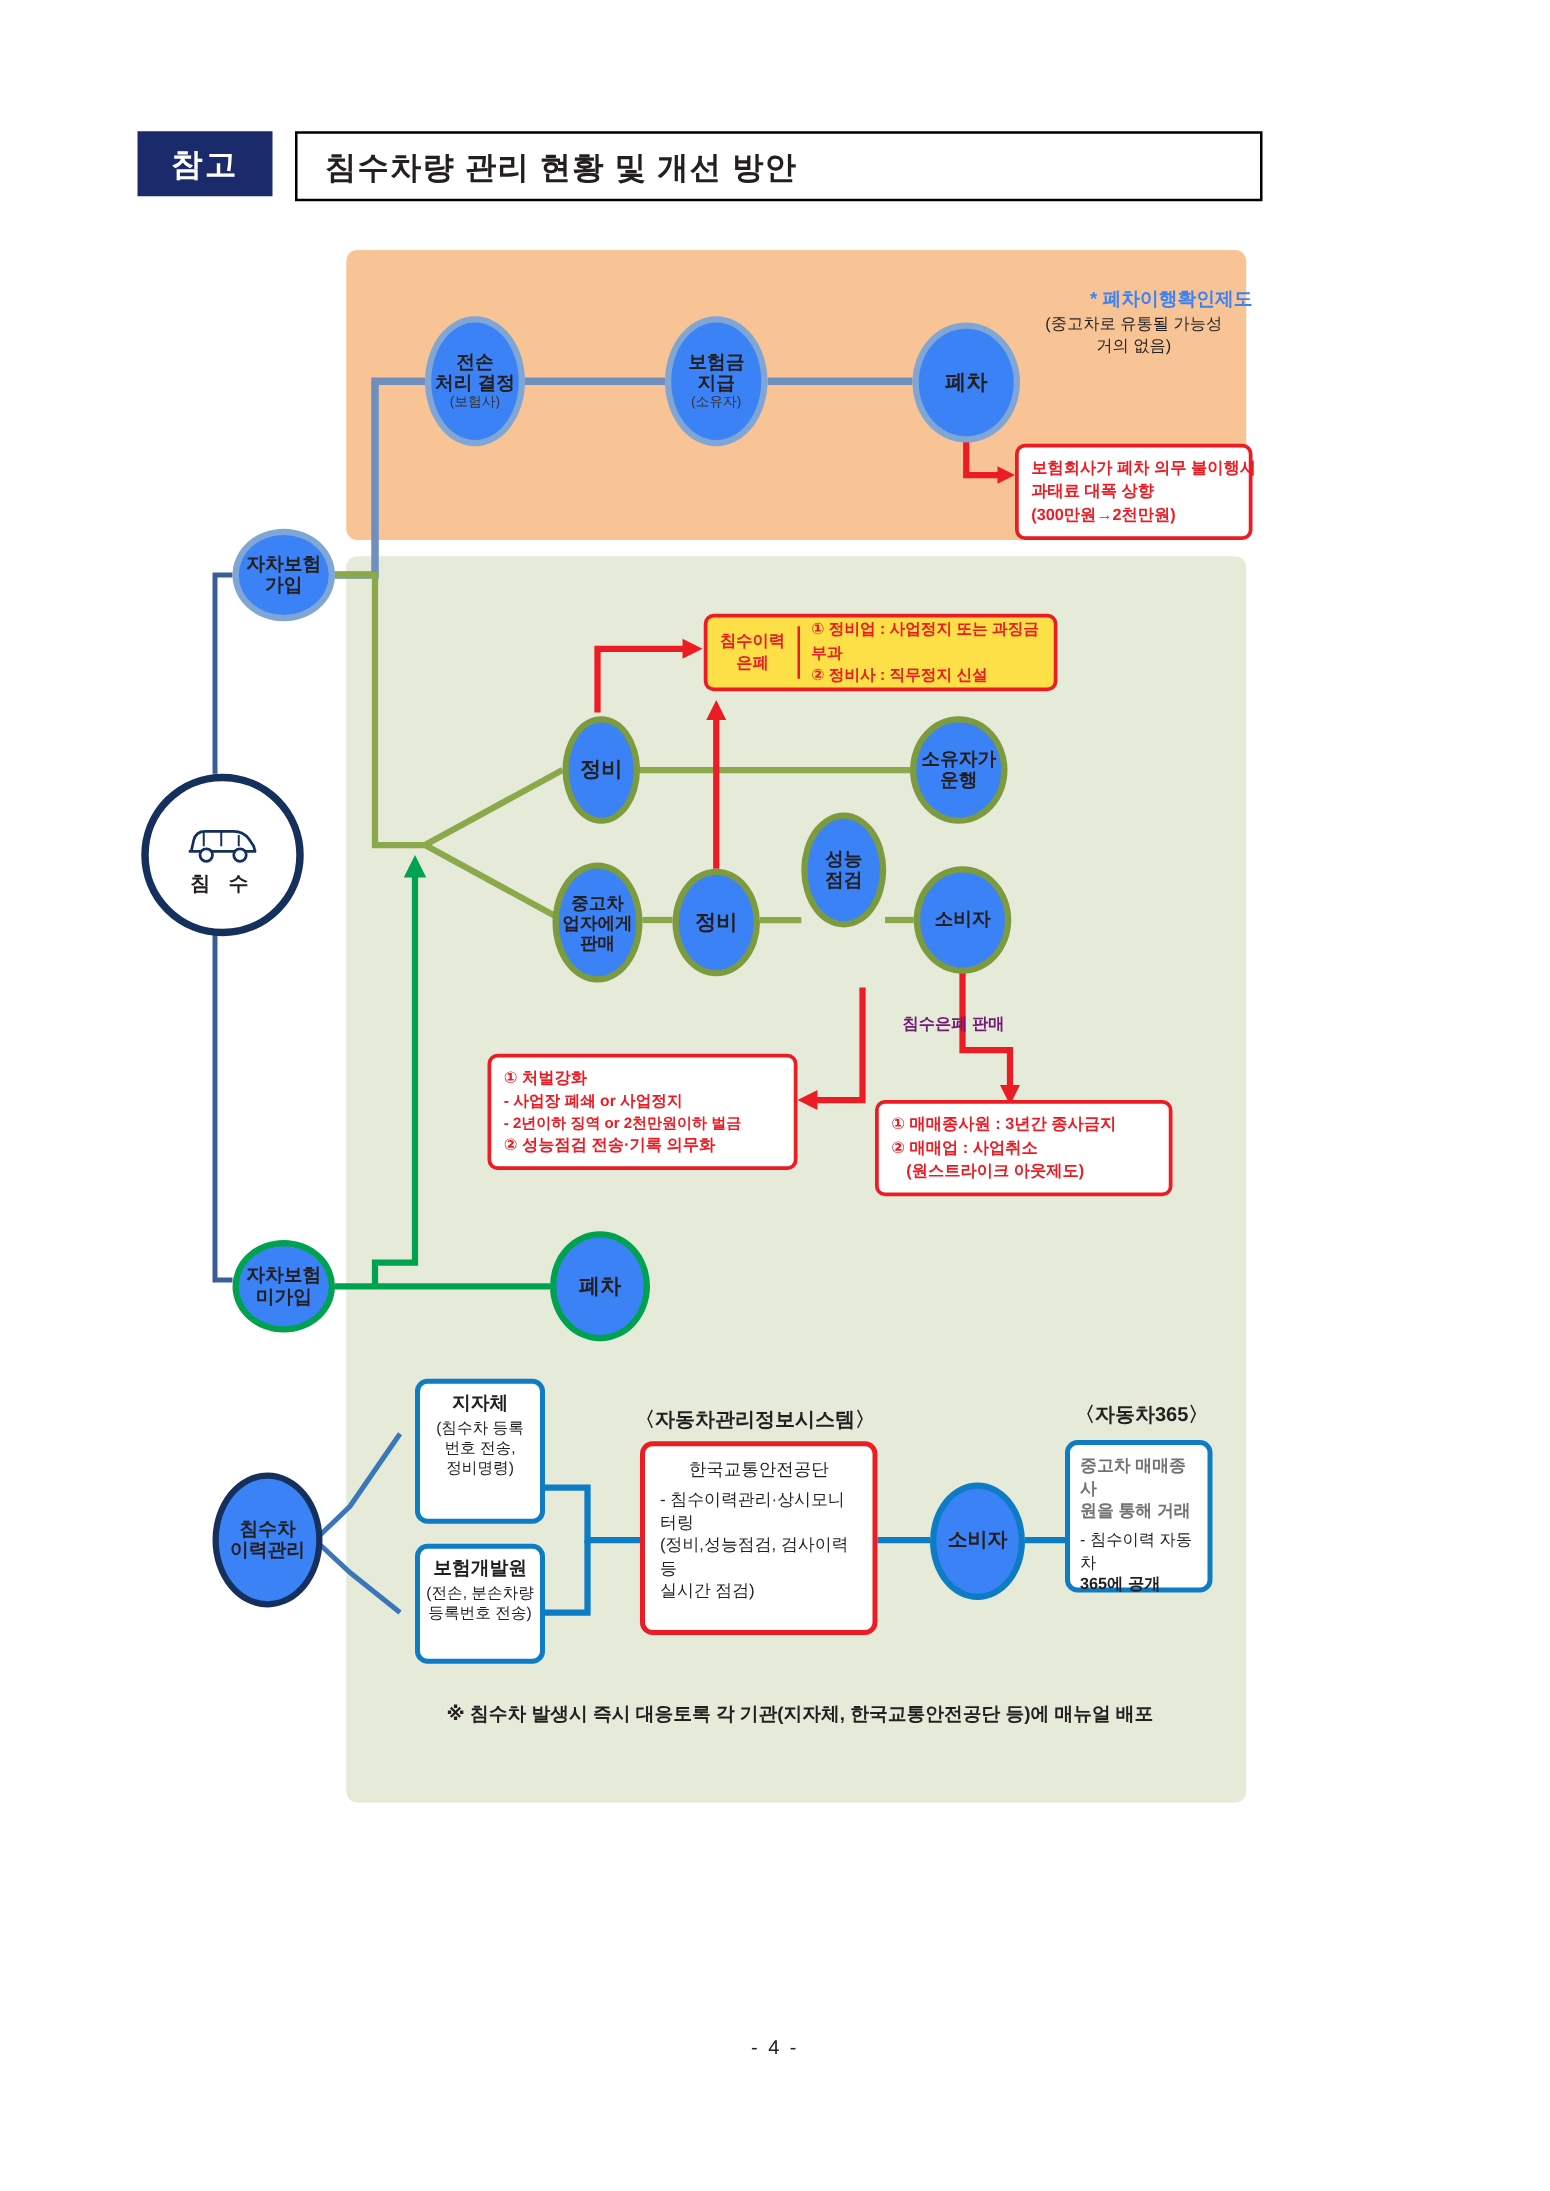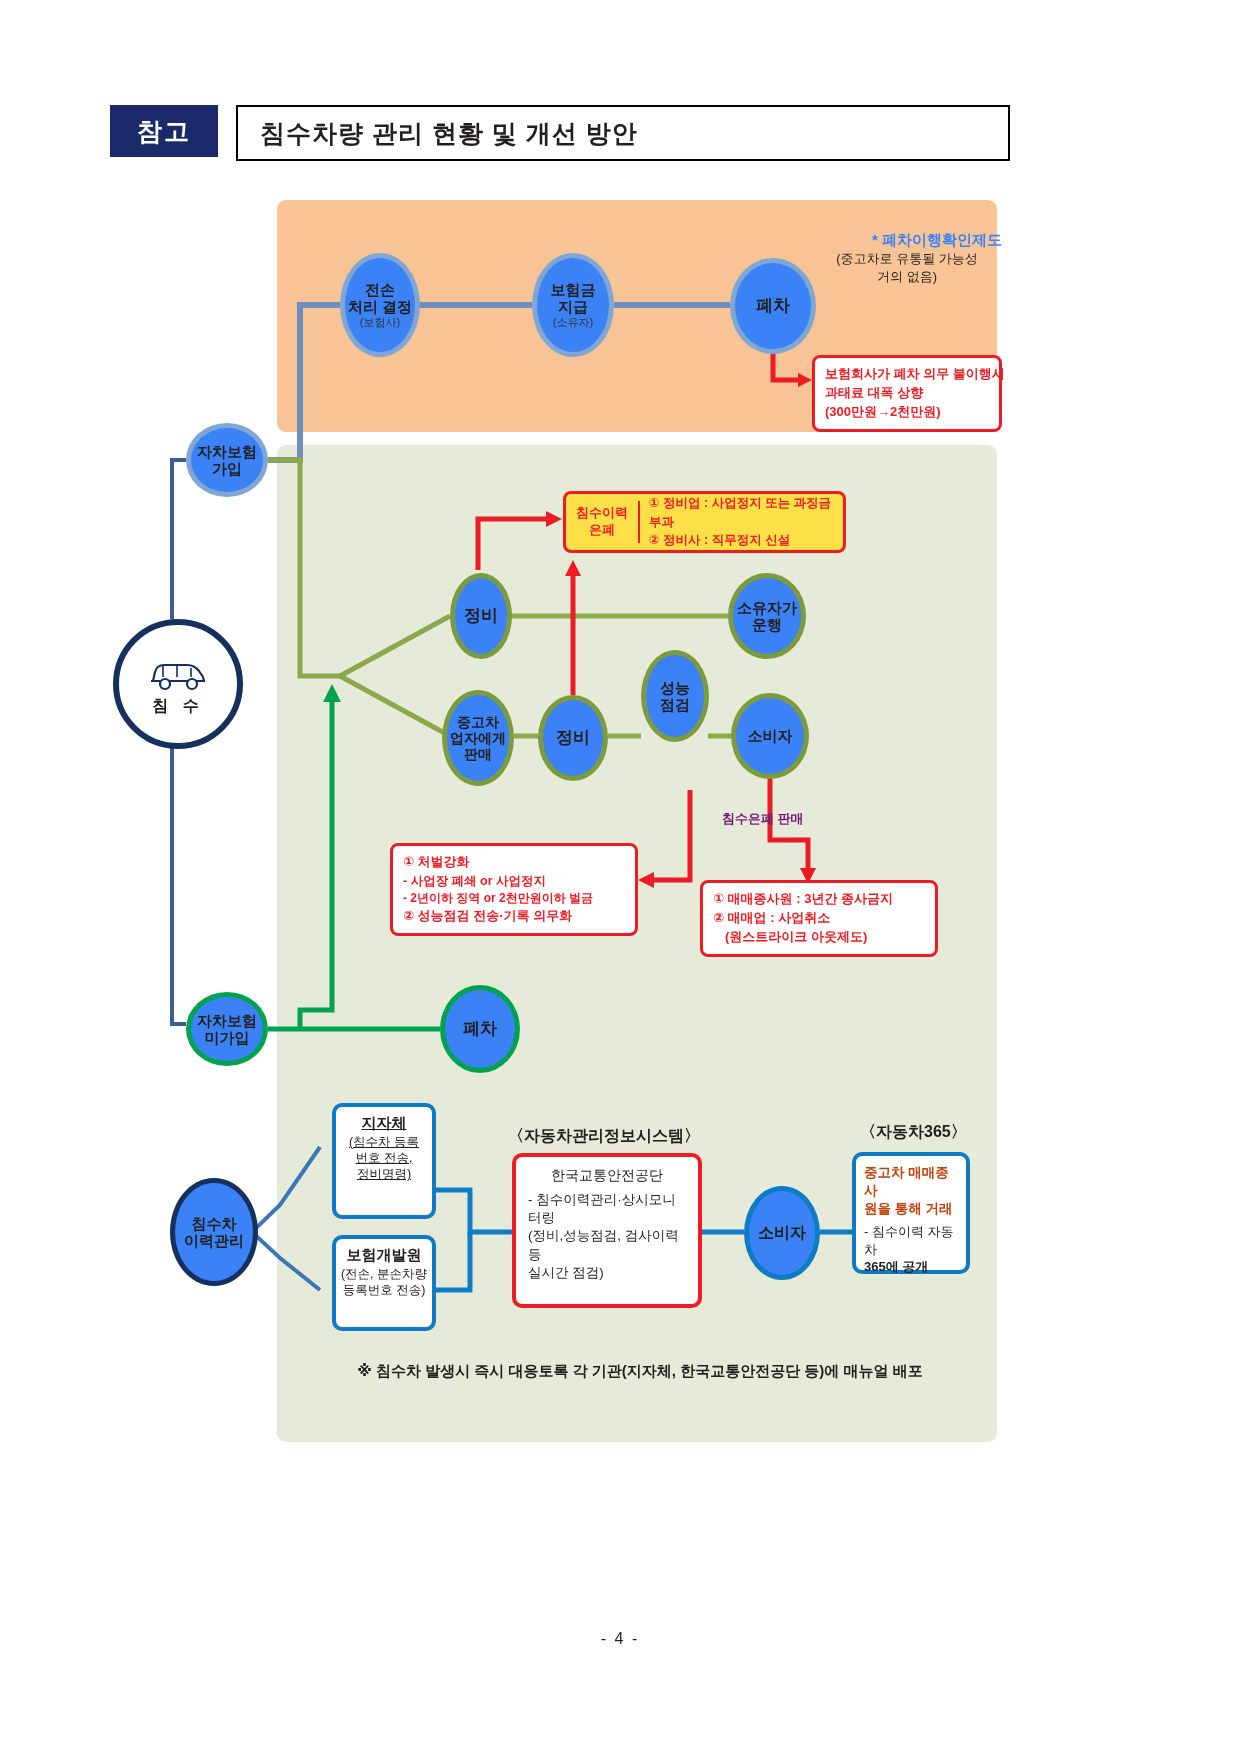--- a/index.html
+++ b/index.html
@@ -115,21 +115,21 @@
     padding:9px 12px;line-height:1.35;
   }
   .rbox-red .bt{font-size:14px;color:#231f20;display:block;text-align:center;}
   .rbox-red .bs{font-size:13.5px;color:#231f20;display:block;}
 
   .rbox-365{
     position:absolute;box-sizing:border-box;background:#ffffff;
     border:4px solid #0d7cc4;border-radius:10px;
     padding:8px 8px;line-height:1.32;
   }
-  .rbox-365 .bt{font-size:13.5px;font-weight:bold;color:#c2410c;display:block;}
+  .rbox-365 .bt{font-size:13.5px;font-weight:bold;color:#737373;display:block;}
   .rbox-365 .bs{font-size:13px;color:#231f20;display:block;}
 
   .footnote{
     position:absolute;left:300px;top:1362px;width:680px;
     text-align:center;font-size:15px;font-weight:bold;color:#231f20;
   }
   .pagenum{
     position:absolute;left:0;top:1630px;width:1240px;text-align:center;
     font-size:16px;color:#231f20;letter-spacing:2px;
   }
@@ -308,21 +308,21 @@
     <div class="ln">① 매매종사원 : 3년간 종사금지</div>
     <div class="ln">② 매매업 : 사업취소</div>
     <div class="ln" style="padding-left:12px;">(원스트라이크 아웃제도)</div>
   </div>
 
   <div class="node n-navy" style="left:170px;top:1178px;width:88px;height:108px;">
     <span class="l1">침수차</span>
     <span class="l2">이력관리</span>
   </div>
 
-  <div class="rbox" style="left:332px;top:1103px;width:104px;height:116px;text-decoration:underline;">
+  <div class="rbox" style="left:332px;top:1103px;width:104px;height:116px;">
     <span class="bt">지자체</span>
     <span class="bs" style="display:block;">(침수차 등록</span>
     <span class="bs" style="display:block;">번호 전송,</span>
     <span class="bs" style="display:block;">정비명령)</span>
   </div>
 
   <div class="rbox" style="left:332px;top:1235px;width:104px;height:96px;">
     <span class="bt">보험개발원</span>
     <span class="bs" style="display:block;">(전손, 분손차량</span>
     <span class="bs" style="display:block;">등록번호 전송)</span>

